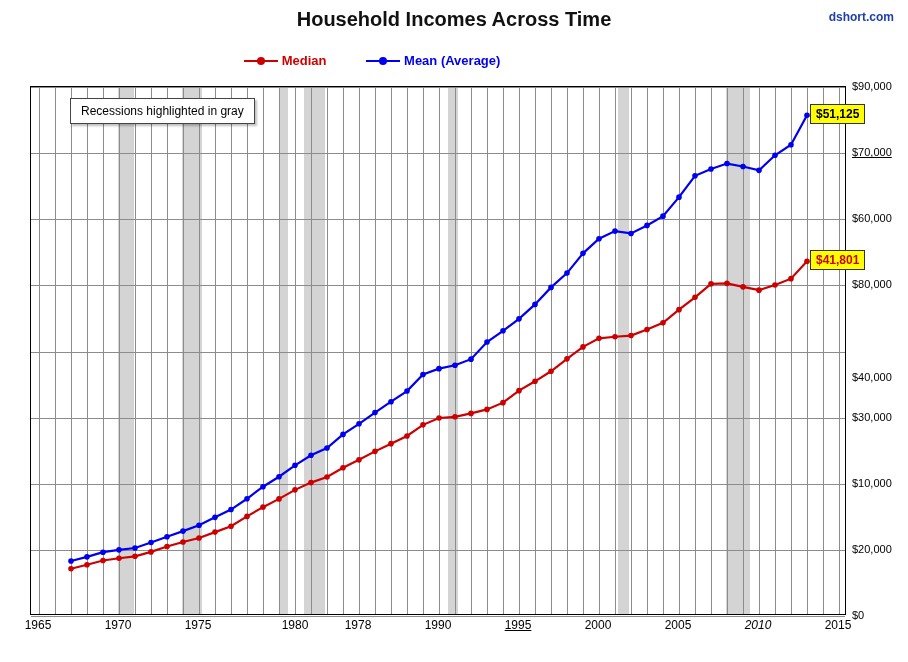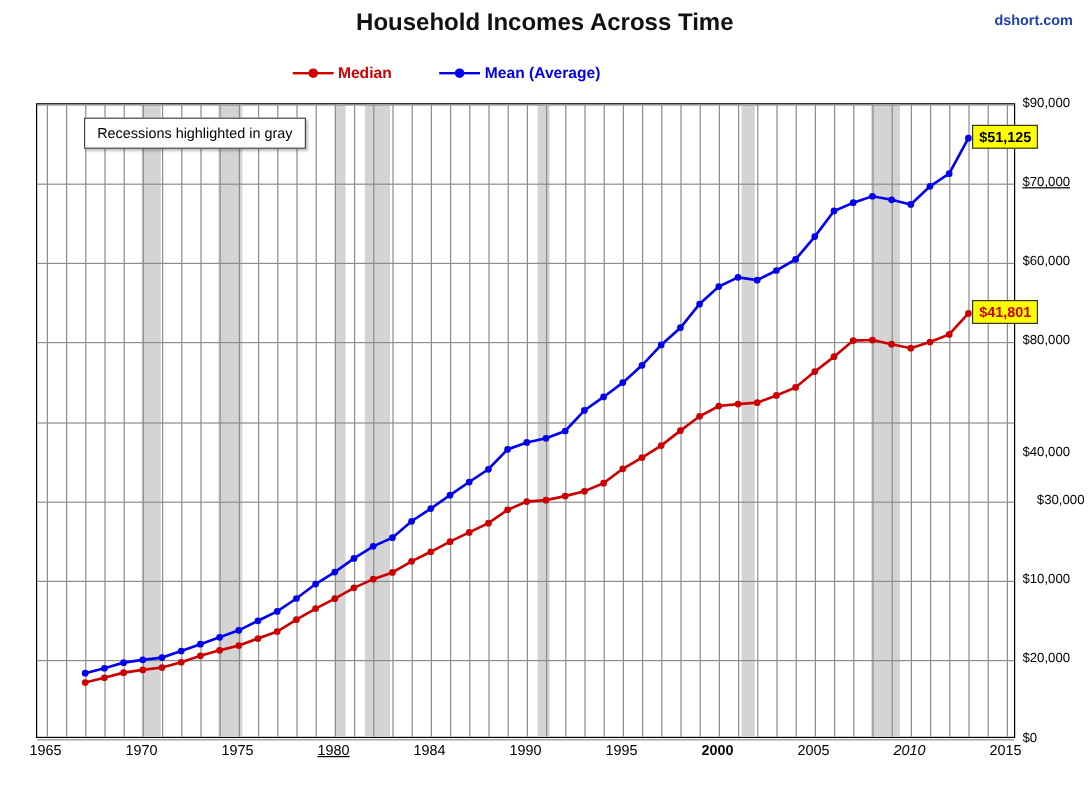--- a/index.html
+++ b/index.html
@@ -260,34 +260,34 @@
         <circle cx="744.00" cy="68.26" r="2.8" fill="#0000ee"></circle>
         <circle cx="760.00" cy="57.70" r="2.8" fill="#0000ee"></circle>
         <circle cx="776.00" cy="28.18" r="2.8" fill="#0000ee"></circle>
       </svg>
   </div>
 
   <div class="xlabels" id="xlabels">
       <span style="left: 8px;">1965</span>
       <span style="left: 88px;">1970</span>
       <span style="left: 168px;">1975</span>
-      <span style="left: 248px; text-decoration: underline;">1980</span>
-      <span style="left: 328px;">1984</span>
+      <span style="left: 265px;">1980</span>
+      <span style="left: 328px;">1978</span>
       <span style="left: 408px;">1990</span>
-      <span style="left: 488px;">1995</span>
-      <span style="left: 568px; font-weight: bold;">2000</span>
+      <span style="left: 488px; text-decoration: underline;">1995</span>
+      <span style="left: 568px;">2000</span>
       <span style="left: 648px;">2005</span>
       <span style="left: 728px; font-style: italic;">2010</span>
       <span style="left: 808px;">2015</span>
     </div>
   <div class="ylabels" id="ylabels">
       <span style="top: 529px;">$0</span>
       <span style="top: 462.875px;">$20,000</span>
       <span style="top: 396.75px;">$10,000</span>
-      <span style="top: 330.625px; margin-left: 12px;">$30,000</span>
+      <span style="top: 330.625px;">$30,000</span>
       <span style="top: 267px; margin-top: 24px;">$40,000</span>
       <span style="top: 198.375px;">$80,000</span>
       <span style="top: 132.25px;">$60,000</span>
       <span style="top: 66.125px; text-decoration: underline;">$70,000</span>
       <span style="top: 0px;">$90,000</span>
     </div>
 
   <div class="note">Recessions highlighted in gray</div>
 
   <div class="callout mean" id="callout-mean" style="left: 810px; top: 104.182px;">$51,125</div>

